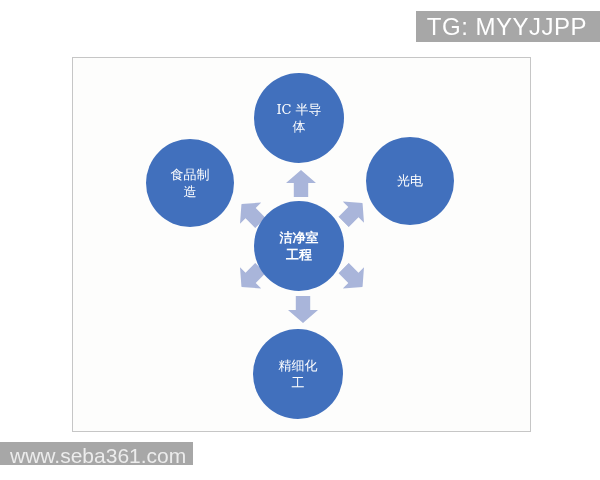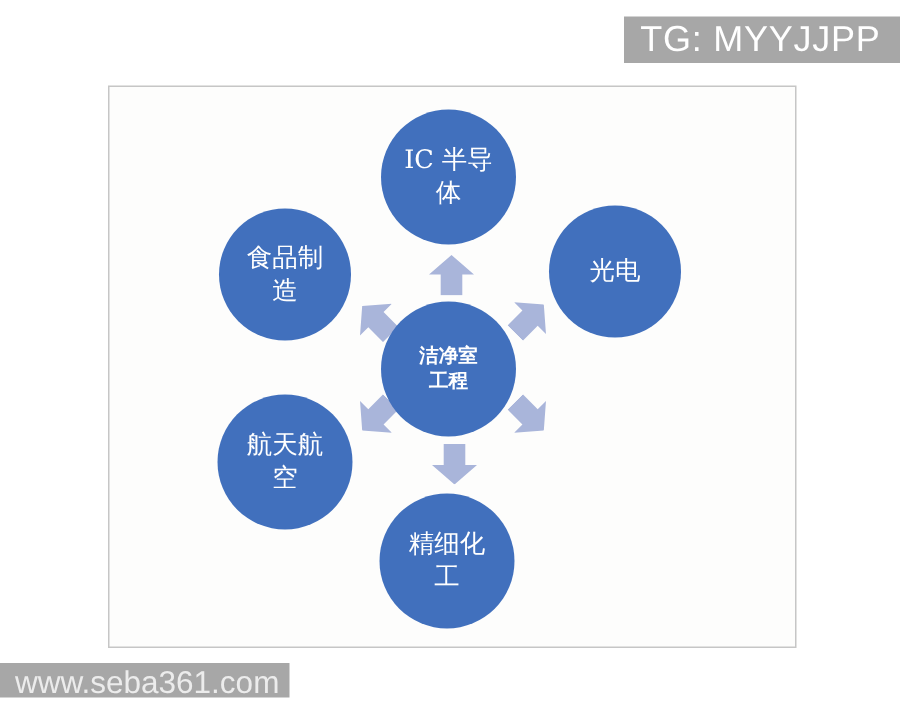--- a/index.html
+++ b/index.html
@@ -25,21 +25,21 @@
     border: 1px solid #c6c6c6; background: #fdfdfc;
   }
 
   
   .node {
     position: absolute; border-radius: 50%;
     background: #4170bd; color: #ffffff;
     display: flex; align-items: center; justify-content: center;
     text-align: center; white-space: pre-line;
     font-family: "DejaVu Serif", "Liberation Serif", serif;
-    font-size: 17px; line-height: 1.32;
+    font-size: 13px; line-height: 1.32;
   }
   .n-center { left: 181px; top: 143px; width: 90px; height: 90px;
               font-weight: bold; font-size: 13px; }
   .n-top    { left: 181px; top: 15px;  width: 90px; height: 90px; }
   .n-tl     { left: 73px;  top: 81px;  width: 88px; height: 88px; }
   .n-tr     { left: 293px; top: 79px;  width: 88px; height: 88px; }
   .n-bl     { left: 72px;  top: 205px; width: 90px; height: 90px; }
   .n-br     { left: 293px; top: 205px; width: 88px; height: 88px; }
   .n-bottom { left: 180px; top: 271px; width: 90px; height: 90px; }
 
@@ -71,22 +71,20 @@
 
   <div class="node n-top">IC 半导
 体</div>
 
   <div class="node n-tr">光电</div>
 
 
   <div class="node n-bottom">精细化
 工</div>
 
-  <div class="node n-bl">航天航
-空</div>
 
   <div class="node n-tl">食品制
 造</div>
 
   <div class="node n-center">洁净室
 工程</div>
 
 </div>
 
 <div class="wm-bottom">www.seba361.com</div>

